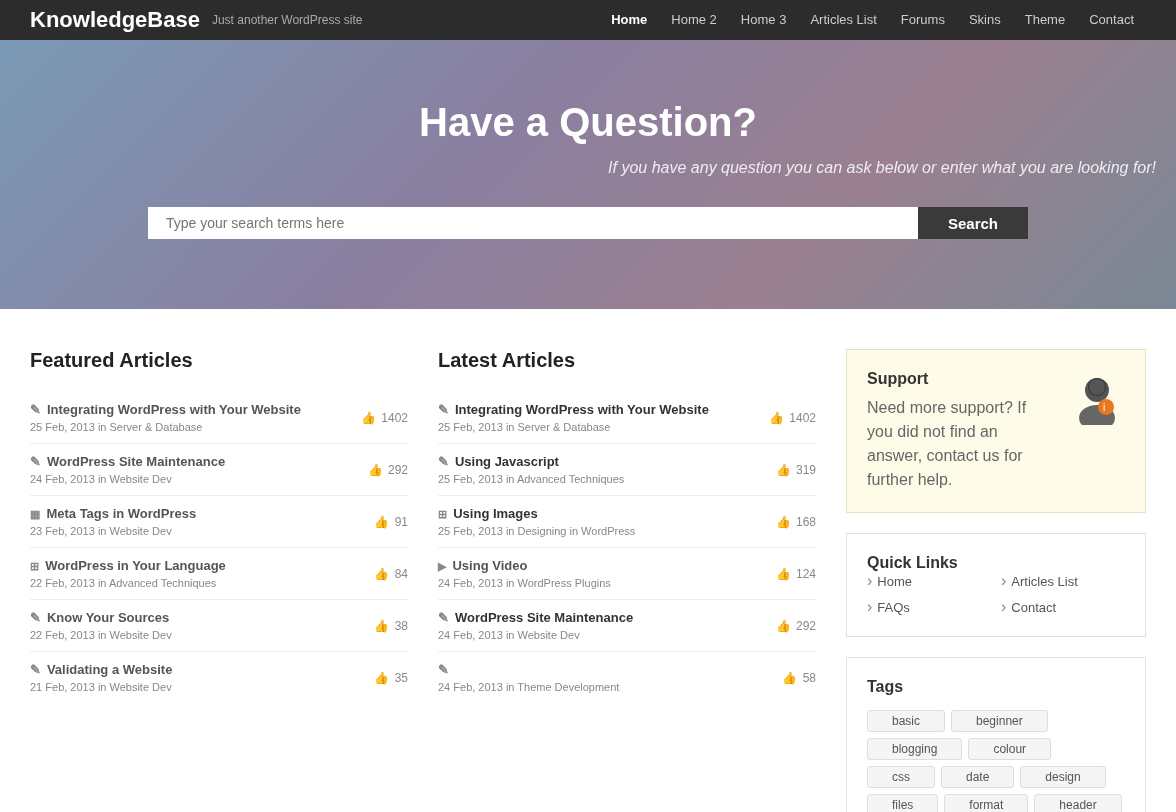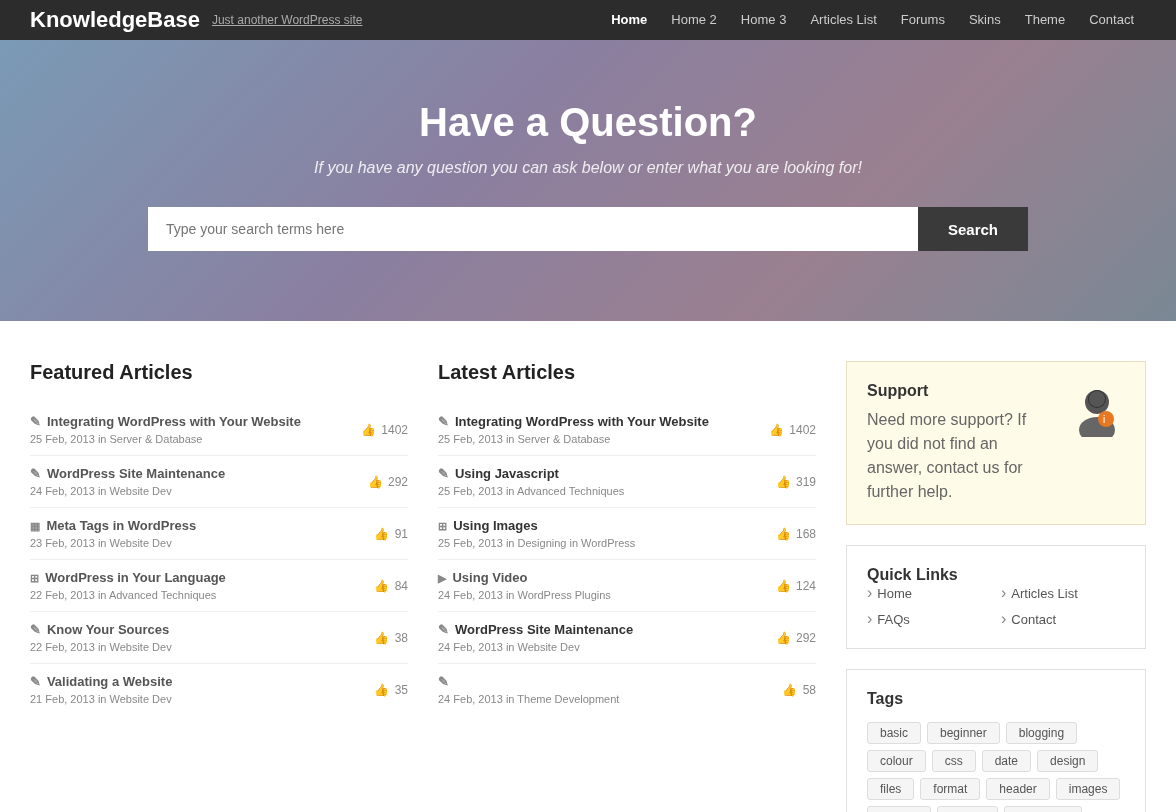--- a/index.html
+++ b/index.html
@@ -17,21 +17,20 @@
       color: #fff;
       font-size: 22px;
       font-weight: 700;
       margin-right: 12px;
       white-space: nowrap;
     }
     .site-tagline {
       color: #aaa;
       font-size: 12px;
       margin-right: auto;
-      text-decoration: underline;
     }
     .main-nav {
       display: flex;
       gap: 0;
       list-style: none;
     }
     .main-nav li a {
       color: #ccc;
       text-decoration: none;
       padding: 0 12px;
@@ -54,29 +53,30 @@
       color: #fff;
       font-size: 40px;
       font-weight: 700;
       margin-bottom: 14px;
     }
     .hero p {
       color: rgba(255,255,255,0.85);
       font-style: italic;
       font-size: 16px;
       margin-bottom: 30px;
+      text-align: right;
     }
     .search-bar {
       display: flex;
       max-width: 880px;
       margin: 0 auto;
     }
     .search-bar input {
       flex: 1;
-      padding: 14px 18px;
+      padding: 8px 18px;
       font-size: 14px;
       border: none;
       outline: none;
       background: #fff;
       color: #999;
     }
     .search-bar button {
       background: #3a3a3a;
       color: #fff;
       border: none;
@@ -195,21 +195,21 @@
     }
     .tags-box h3 { font-size: 16px; font-weight: 700; margin-bottom: 14px; color: #333; }
     .tags-list {
       display: flex;
       flex-wrap: wrap;
       gap: 6px;
     }
     .tag {
       background: #f5f5f5;
       border: 1px solid #ddd;
-      padding: 3px 12px;
+      padding: 3px 24px;
       border-radius: 3px;
       font-size: 12px;
       color: #555;
       cursor: pointer;
       text-decoration: none;
     }
   </style>
 </head>
 <body>
 

